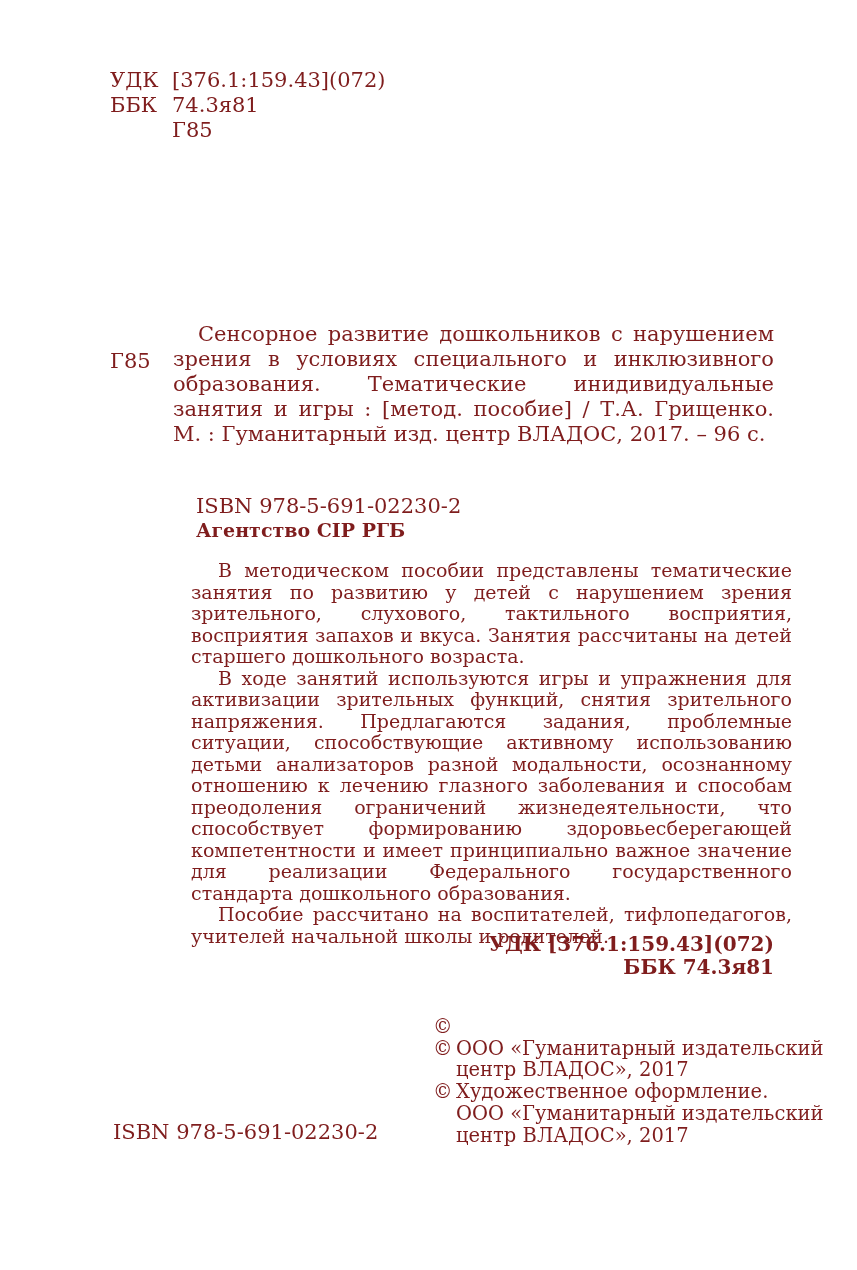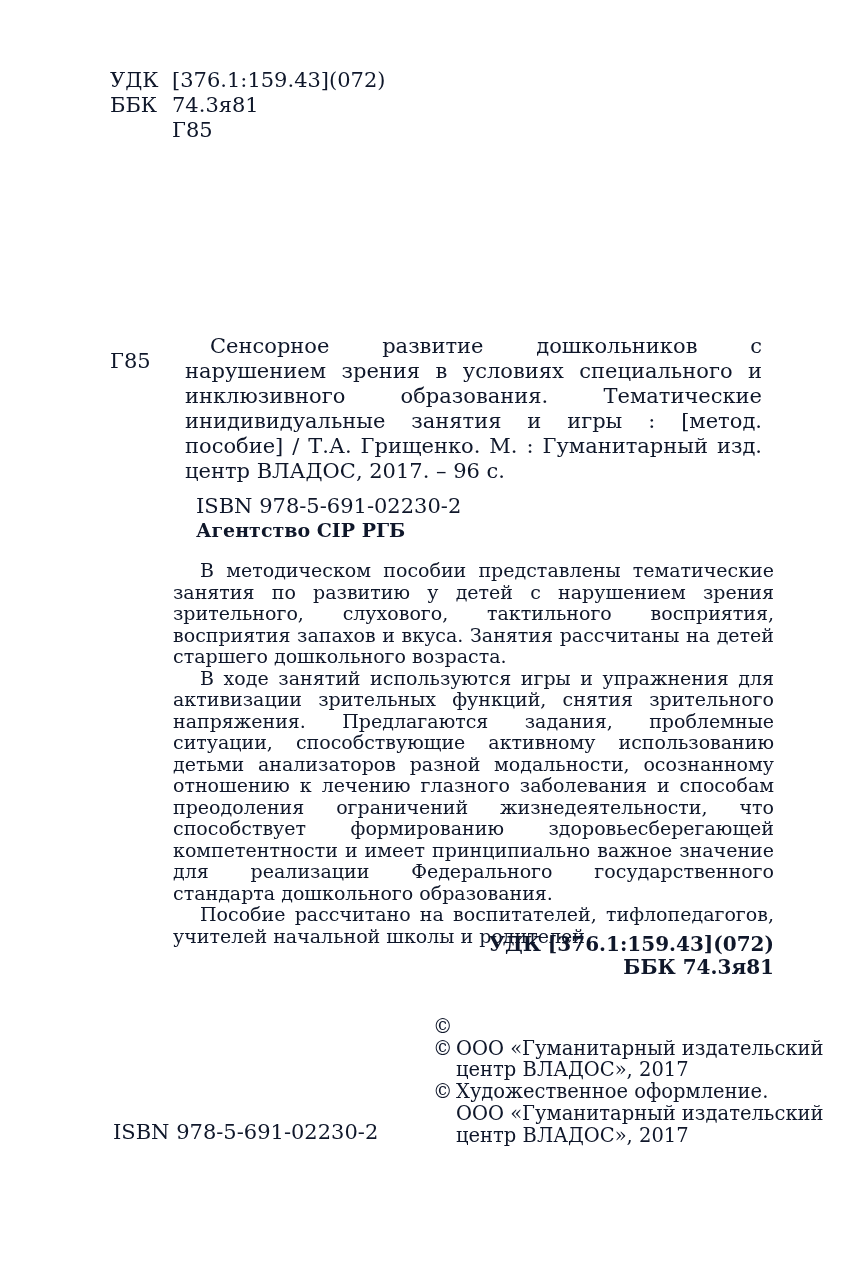--- a/index.html
+++ b/index.html
@@ -1,42 +1,42 @@
 <!DOCTYPE html>
 <html><head>
 <meta charset="utf-8">
 <style>
   html, body { margin:0; padding:0; background:#ffffff; }
   .page {
     position:relative;
     width:857px; height:1270px;
     background:#ffffff;
-    color:#0f172a;
+    color:#7f1d1d;
     font-family:"DejaVu Serif","Liberation Serif",serif;
     overflow:hidden;
   }
 
   
   .top-codes { position:absolute; left:110px; top:68px; font-size:21px; line-height:25px; }
   .code-line { white-space:nowrap; }
   .code-label { display:inline-block; width:62px; }
 
   
   .catalog { position:absolute; left:173px; top:322px; width:601px; font-size:21px; line-height:25px; }
   .catalog-author { font-weight:bold; }
-  .catalog-text { margin:12px; text-align:justify; text-indent:25px; }
+  .catalog-text { margin:0; text-align:justify; text-indent:25px; }
   .hang-code { position:absolute; left:110px; top:349px; font-size:21px; }
 
   
   .isbn-block { position:absolute; left:196px; top:494px; }
   .isbn-line { font-size:21px; line-height:25px; white-space:nowrap; }
   .agency-line { font-size:19px; line-height:23px; white-space:nowrap;font-weight:bold; }
 
   
-  .annotation { position:absolute; left:173px; top:560px; width:601px;
+  .annotation { position:absolute; left:191px; top:560px; width:601px;
                 font-size:19px; line-height:21.5px; text-align:justify; }
   .annotation p { margin:0; text-indent:27px; }
 
   
   .bottom-codes { position:absolute; right:83px; top:933px; text-align:right;
                   font-weight:bold; font-size:20px; line-height:23px; }
   .bottom-codes div { white-space:nowrap; }
 
   
   .copyright { position:absolute; left:433px; top:1016px; font-size:19.5px; line-height:21.7px; }

